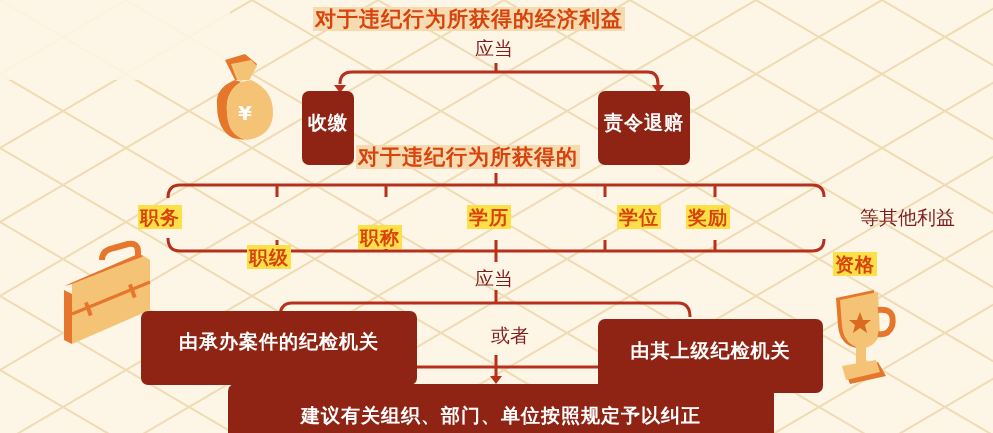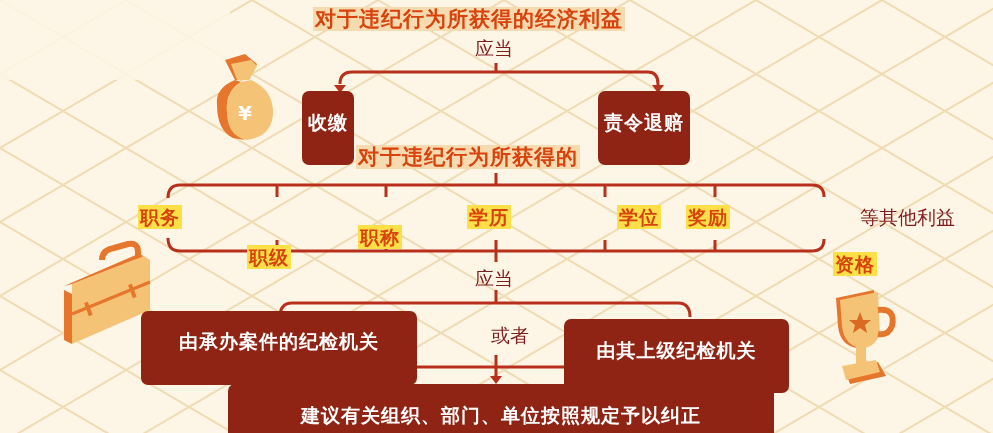--- a/index.html
+++ b/index.html
@@ -99,15 +99,15 @@
 <div class="item" style="left:467px;">学历</div>
 <div class="item" style="left:577px;margin-left:40px;">学位</div>
 <div class="item" style="left:686px;">奖励</div>
 <div class="item" style="left:833px;margin-top:47px;">资格</div>
 <div class="plain" style="left:860px;top:205px;">等其他利益</div>
 
 <div class="plain" style="left:475px;top:266px;">应当</div>
 
 <div class="box" style="left:141px;top:311px;width:264px;font-family:Liberation Serif, serif;">由承办案件的纪检机关</div>
 <div class="plain" style="left:491px;top:323px;">或者</div>
-<div class="box" style="left:564px;top:319px;width:213px;">由其上级纪检机关</div>
+<div class="box" style="left:598px;top:319px;width:213px;">由其上级纪检机关</div>
 
 <div class="box" style="left:228px;top:384px;width:534px;">建议有关组织、部门、单位按照规定予以纠正</div>
 
 </body></html>

